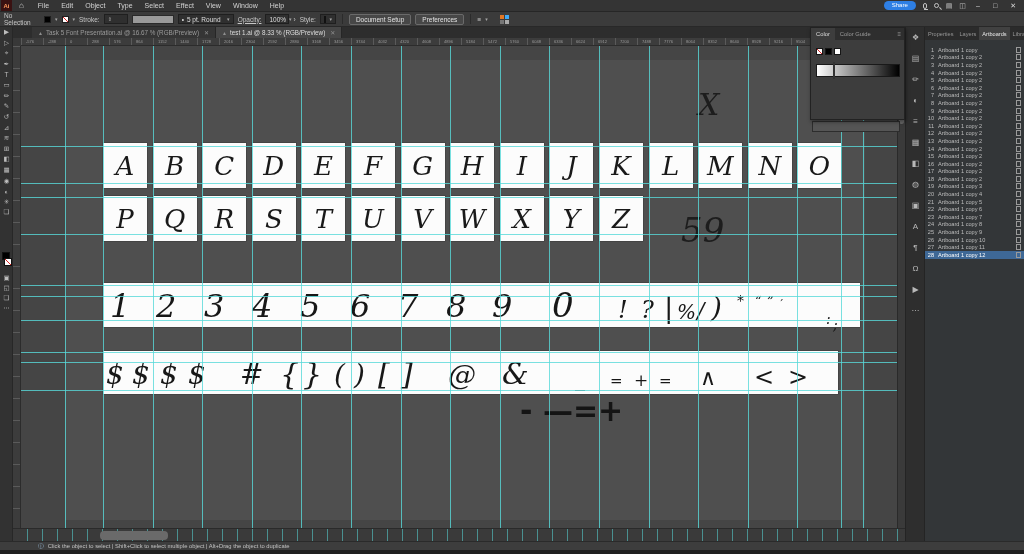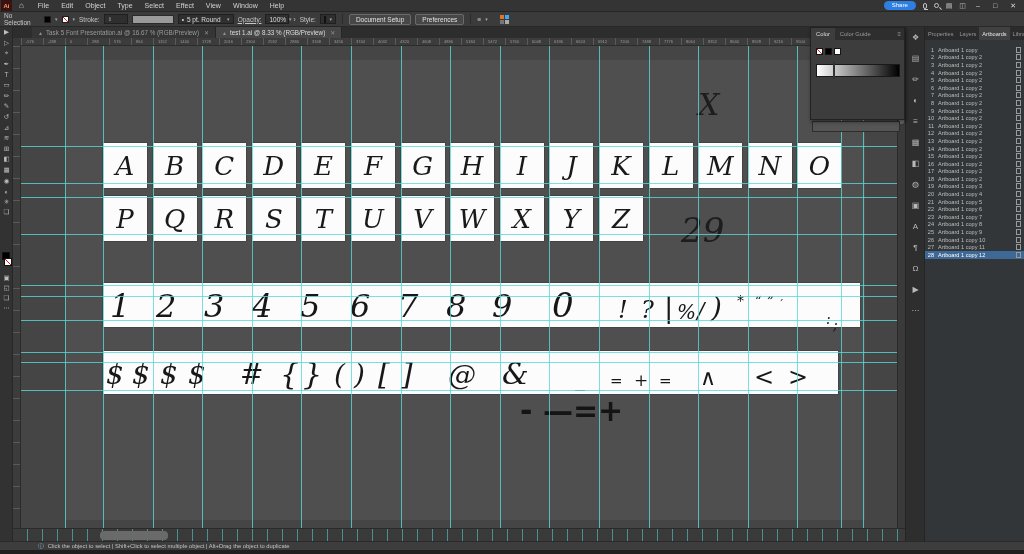--- a/index.html
+++ b/index.html
@@ -333,21 +333,21 @@
         <span class="sglyph" style="left: 399px; bottom: 5px; font-size: 30px;">&amp;</span>
         <span class="sglyph" style="left: 472px; bottom: 5px; font-size: 20px;">_</span>
         <span class="sglyph" style="left: 507px; bottom: 5px; font-size: 15px;">=</span>
         <span class="sglyph" style="left: 531px; bottom: 5px; font-size: 17px;">+</span>
         <span class="sglyph" style="left: 556px; bottom: 5px; font-size: 15px;">=</span>
         <span class="sglyph" style="left: 597px; bottom: 5px; font-size: 22px;">∧</span>
         <span class="sglyph" style="left: 651px; bottom: 5px; font-size: 24px;">&lt;</span>
         <span class="sglyph" style="left: 685px; bottom: 5px; font-size: 24px;">&gt;</span>
       </div>
       <span class="floatg" style="left: 685px; top: 52px; font-size: 30px;">X</span>
-      <span class="floatg" style="left: 668px; top: 175px; font-size: 34px;">29</span>
+      <span class="floatg" style="left: 668px; top: 175px; font-size: 34px;">59</span>
       <span class="floatg sans" style="left: 507px; top: 358px; font-size: 30px;">- —=+</span>
       <div class="guide-v" style="left: 52px; background: rgb(87, 216, 216);"></div>
       <div class="guide-v" style="left: 90px; background: rgb(87, 216, 216);"></div>
       <div class="guide-v" style="left: 140px; background: rgb(87, 216, 216);"></div>
       <div class="guide-v" style="left: 189px; background: rgb(87, 216, 216);"></div>
       <div class="guide-v" style="left: 239px; background: rgb(87, 216, 216);"></div>
       <div class="guide-v" style="left: 288px; background: rgb(87, 216, 216);"></div>
       <div class="guide-v" style="left: 338px; background: rgb(87, 216, 216);"></div>
       <div class="guide-v" style="left: 388px; background: rgb(87, 216, 216);"></div>
       <div class="guide-v" style="left: 437px; background: rgb(87, 216, 216);"></div>

